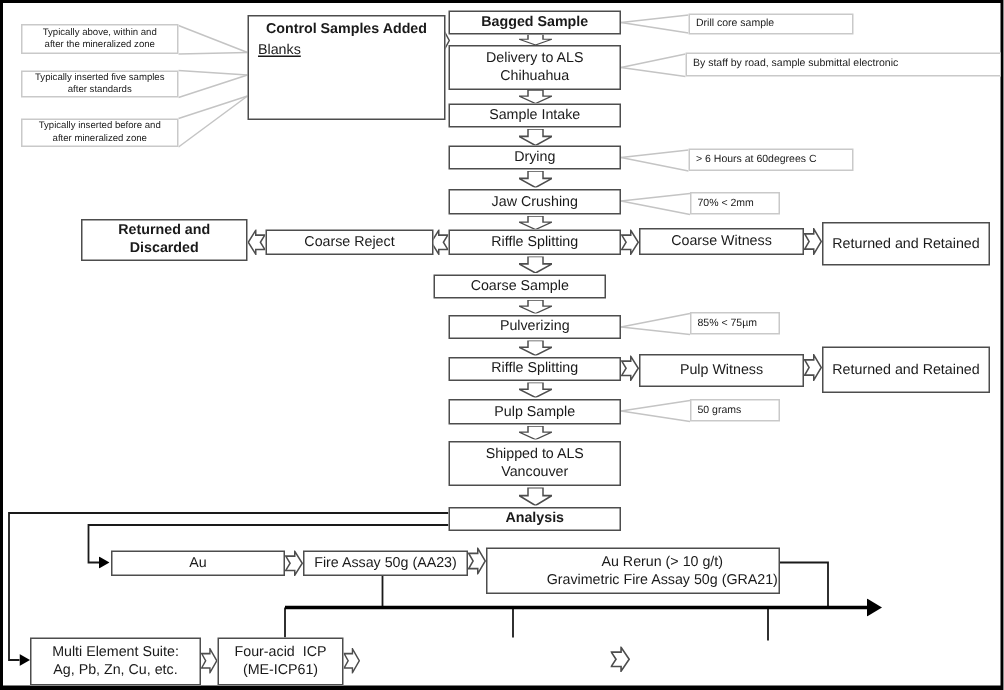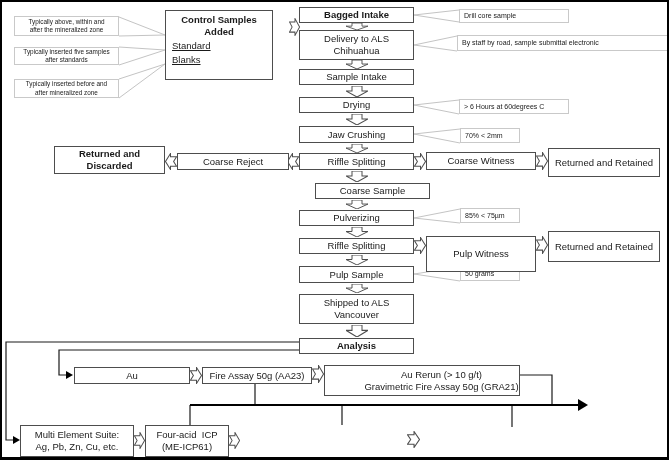--- a/index.html
+++ b/index.html
@@ -112,54 +112,53 @@
     </g>
   </svg>
 
   <div class="callout" style="left:12px;top:14px;width:105px;height:20px;">Typically above, within and
 after the mineralized zone</div>
   <div class="callout" style="left:12px;top:45px;width:105px;height:18px;">Typically inserted five samples
 after standards</div>
   <div class="callout" style="left:12px;top:77px;width:105px;height:19px;">Typically inserted before and
 after mineralized zone</div>
 
-  <div class="box" id="control-box" style="left:163px;top:8px;width:108px;height:70px;">
+  <div class="box" id="control-box" style="left:163px;top:8px;width:132px;height:70px;">
     <div class="title">Control Samples Added</div>
-    <div class="item">Standard</div>
     <div class="item">Blanks</div>
   </div>
 
-  <div class="box bold" style="left:297px;top:5px;width:115px;height:16px;">Bagged Intake</div>
+  <div class="box bold" style="left:297px;top:5px;width:115px;height:16px;">Bagged Sample</div>
   <div class="box" style="left:297px;top:67px;width:115px;height:16px;">Sample Intake</div>
   <div class="box" style="left:297px;top:28px;width:115px;height:30px;">Delivery to ALS
 Chihuahua</div>
   <div class="box" style="left:297px;top:95px;width:115px;height:16px;">Drying</div>
   <div class="box" style="left:297px;top:124px;width:115px;height:17px;">Jaw Crushing</div>
   <div class="box" style="left:297px;top:151px;width:115px;height:17px;">Riffle Splitting</div>
-  <div class="box" style="left:313px;top:181px;width:115px;height:16px;">Coarse Sample</div>
+  <div class="box" style="left:287px;top:181px;width:115px;height:16px;">Coarse Sample</div>
   <div class="box" style="left:297px;top:208px;width:115px;height:16px;">Pulverizing</div>
   <div class="box" style="left:297px;top:236px;width:115px;height:16px;">Riffle Splitting</div>
   <div class="box" style="left:297px;top:264px;width:115px;height:17px;">Pulp Sample</div>
   <div class="box" style="left:297px;top:292px;width:115px;height:30px;">Shipped to ALS
 Vancouver</div>
   <div class="box bold" style="left:297px;top:336px;width:115px;height:16px;">Analysis</div>
 
   <div class="callout right" style="left:457px;top:7px;width:110px;height:14px;">Drill core sample</div>
   <div class="callout right" style="left:455px;top:33px;width:212px;height:16px;">By staff by road, sample submittal electronic</div>
   <div class="callout right" style="left:457px;top:97px;width:110px;height:15px;">&gt; 6 Hours at 60degrees C</div>
   <div class="callout right" style="left:458px;top:126px;width:60px;height:15px;">70% &lt; 2mm</div>
   <div class="callout right" style="left:458px;top:206px;width:60px;height:15px;">85% &lt; 75µm</div>
   <div class="callout right" style="left:458px;top:264px;width:60px;height:15px;">50 grams</div>
 
   <div class="box" style="left:52px;top:144px;width:111px;height:28px;font-weight:bold;">Returned and Discarded</div>
   <div class="box" style="left:424px;top:150px;width:110px;height:18px;">Coarse Witness</div>
   <div class="box" style="left:175px;top:151px;width:112px;height:17px;">Coarse Reject</div>
   <div class="box" style="left:546px;top:146px;width:112px;height:29px;">Returned and Retained</div>
 
-  <div class="box" style="left:424px;top:234px;width:110px;height:36px;">Pulp Witness</div>
+  <div class="box" style="left:424px;top:234px;width:110px;height:22px;">Pulp Witness</div>
   <div class="box" style="left:546px;top:229px;width:112px;height:31px;">Returned and Retained</div>
 
   <div class="box" style="left:72px;top:365px;width:116px;height:17px;">Au</div>
   <div class="box" style="left:200px;top:365px;width:110px;height:17px;">Fire Assay 50g (AA23)</div>
   <div class="box" style="left:322px;top:363px;width:196px;height:31px;padding-left:39px;">Au Rerun (&gt; 10 g/t)
 Gravimetric Fire Assay 50g (GRA21)</div>
 
   <div class="box" style="left:18px;top:423px;width:114px;height:32px;">Multi Element Suite:
 Ag, Pb, Zn, Cu, etc.</div>
   <div class="box" style="left:143px;top:423px;width:84px;height:32px;">Four-acid&nbsp; ICP

